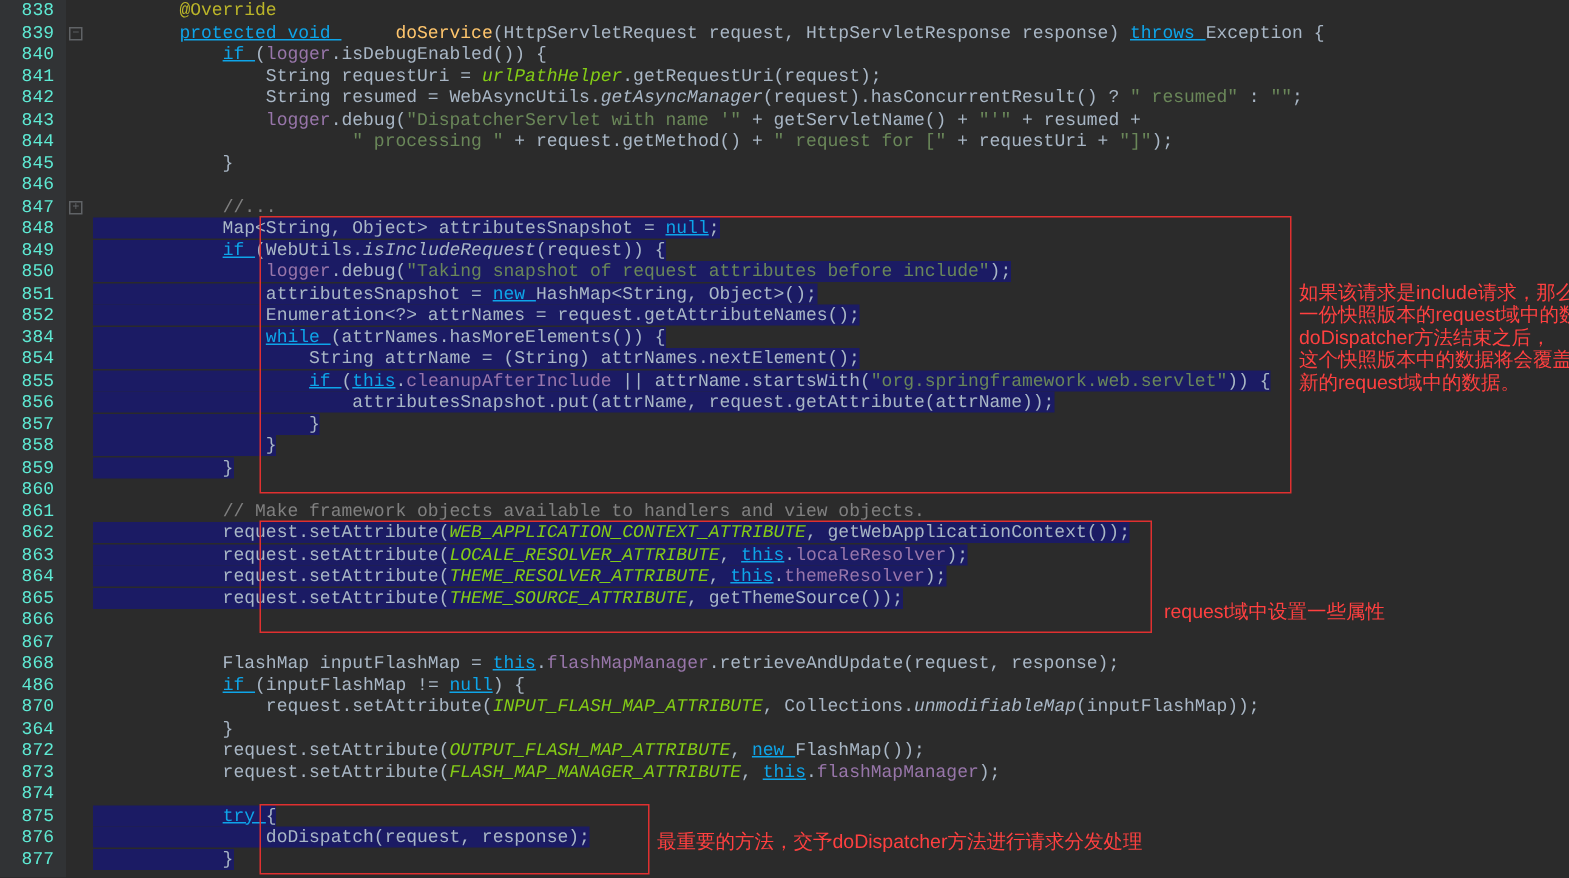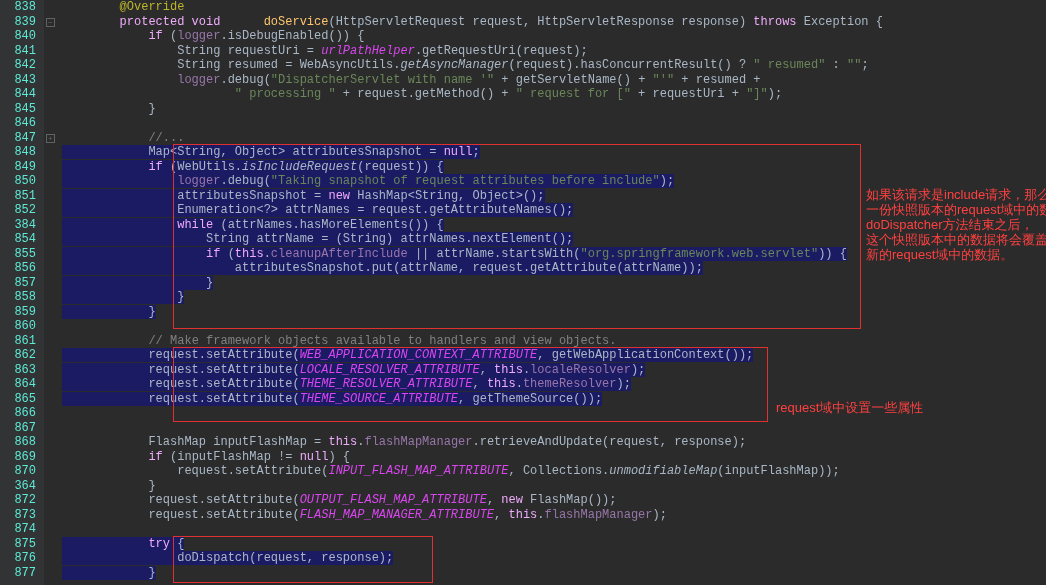--- a/index.html
+++ b/index.html
@@ -54,26 +54,26 @@
     line-height: 7px;
     text-align: center;
   }
   .code {
     flex: 1;
     white-space: pre;
     position: relative;
     padding-left: 4px;
   }
   .row { height: 14.5px; }
-  .kw    { color: #f0abfc; }
+  .kw    { color: #0ea5e9; text-decoration: underline; }
   .str   { color: #6a8759; }
   .cmt   { color: #808080; }
   .anno  { color: #bbb529; margin-top: 29px; }
   .field { color: #9876aa; }
-  .const { color: #d946ef; font-style: italic; }
+  .const { color: #84cc16; font-style: italic; }
   .static{ color: #a9b7c6; font-style: italic; }
   .method{ color: #ffc66d; margin-left: 36px; }
   
   .box {
     position: absolute;
     border: 1px solid #e03030;
     pointer-events: none;
   }
   .annotation {
     position: absolute;
@@ -116,32 +116,32 @@
       <div class="ln">859</div>
       <div class="ln">860</div>
       <div class="ln">861</div>
       <div class="ln">862</div>
       <div class="ln">863</div>
       <div class="ln">864</div>
       <div class="ln">865</div>
       <div class="ln">866</div>
       <div class="ln">867</div>
       <div class="ln">868</div>
-      <div class="ln">869</div>
+      <div class="ln">486</div>
       <div class="ln">870</div>
       <div class="ln">364</div>
       <div class="ln">872</div>
       <div class="ln">873</div>
       <div class="ln">874</div>
       <div class="ln">875</div>
       <div class="ln">876</div>
       <div class="ln">877</div>
     </div>
   <div class="fold-col" id="foldcol">
       <div class="fold" style="top: 133.5px;">+</div>
       <div class="fold" style="top: 17.5px;">−</div>
     </div>
   <div class="code" id="code"><div class="row">        <span class="anno">@Override</span></div><div class="row">        <span class="kw">protected void </span><span class="method">doService</span>(HttpServletRequest request, HttpServletResponse response) <span class="kw">throws </span>Exception {</div><div class="row">            <span class="kw">if </span>(<span class="field">logger</span>.isDebugEnabled()) {</div><div class="row">                String requestUri = <span class="const">urlPathHelper</span>.getRequestUri(request);</div><div class="row">                String resumed = WebAsyncUtils.<span class="static">getAsyncManager</span>(request).hasConcurrentResult() ? <span class="str">" resumed"</span> : <span class="str">""</span>;</div><div class="row">                <span class="field">logger</span>.debug(<span class="str">"DispatcherServlet with name '"</span> + getServletName() + <span class="str">"'"</span> + resumed +</div><div class="row">                        <span class="str">" processing "</span> + request.getMethod() + <span class="str">" request for ["</span> + requestUri + <span class="str">"]"</span>);</div><div class="row">            }</div><div class="row"></div><div class="row">            <span class="cmt">//...</span></div><div class="row"><span class="hl-block1">            Map&lt;String, Object&gt; attributesSnapshot = <span class="kw">null</span>;</span></div><div class="row"><span class="hl-block1">            <span class="kw">if </span>(WebUtils.<span class="static">isIncludeRequest</span>(request)) {</span></div><div class="row"><span class="hl-block1">                <span class="field">logger</span>.debug(<span class="str">"Taking snapshot of request attributes before include"</span>);</span></div><div class="row"><span class="hl-block1">                attributesSnapshot = <span class="kw">new </span>HashMap&lt;String, Object&gt;();</span></div><div class="row"><span class="hl-block1">                Enumeration&lt;?&gt; attrNames = request.getAttributeNames();</span></div><div class="row"><span class="hl-block1">                <span class="kw">while </span>(attrNames.hasMoreElements()) {</span></div><div class="row"><span class="hl-block1">                    String attrName = (String) attrNames.nextElement();</span></div><div class="row"><span class="hl-block1">                    <span class="kw">if </span>(<span class="kw">this</span>.<span class="field">cleanupAfterInclude</span> || attrName.startsWith(<span class="str">"org.springframework.web.servlet"</span>)) {</span></div><div class="row"><span class="hl-block1">                        attributesSnapshot.put(attrName, request.getAttribute(attrName));</span></div><div class="row"><span class="hl-block1">                    }</span></div><div class="row"><span class="hl-block1">                }</span></div><div class="row"><span class="hl-block1">            }</span></div><div class="row"></div><div class="row">            <span class="cmt">// Make framework objects available to handlers and view objects.</span></div><div class="row"><span class="hl-block2">            request.setAttribute(<span class="const">WEB_APPLICATION_CONTEXT_ATTRIBUTE</span>, getWebApplicationContext());</span></div><div class="row"><span class="hl-block2">            request.setAttribute(<span class="const">LOCALE_RESOLVER_ATTRIBUTE</span>, <span class="kw">this</span>.<span class="field">localeResolver</span>);</span></div><div class="row"><span class="hl-block2">            request.setAttribute(<span class="const">THEME_RESOLVER_ATTRIBUTE</span>, <span class="kw">this</span>.<span class="field">themeResolver</span>);</span></div><div class="row"><span class="hl-block2">            request.setAttribute(<span class="const">THEME_SOURCE_ATTRIBUTE</span>, getThemeSource());</span></div><div class="row"></div><div class="row"></div><div class="row">            FlashMap inputFlashMap = <span class="kw">this</span>.<span class="field">flashMapManager</span>.retrieveAndUpdate(request, response);</div><div class="row">            <span class="kw">if </span>(inputFlashMap != <span class="kw">null</span>) {</div><div class="row">                request.setAttribute(<span class="const">INPUT_FLASH_MAP_ATTRIBUTE</span>, Collections.<span class="static">unmodifiableMap</span>(inputFlashMap));</div><div class="row">            }</div><div class="row">            request.setAttribute(<span class="const">OUTPUT_FLASH_MAP_ATTRIBUTE</span>, <span class="kw">new </span>FlashMap());</div><div class="row">            request.setAttribute(<span class="const">FLASH_MAP_MANAGER_ATTRIBUTE</span>, <span class="kw">this</span>.<span class="field">flashMapManager</span>);</div><div class="row"></div><div class="row"><span class="hl-block3">            <span class="kw">try </span>{</span></div><div class="row"><span class="hl-block3">                doDispatch(request, response);</span></div><div class="row"><span class="hl-block3">            }</span></div><div class="box" style="top: 144px; left: 115px; width: 688px; height: 185px;"></div><div class="box" style="top: 347px; left: 115px; width: 595px; height: 75px;"></div><div class="box" style="top: 536px; left: 115px; width: 260px; height: 47px;"></div><div class="annotation" style="top: 187px; left: 808px; white-space: pre;">如果该请求是include请求，那么保存
 一份快照版本的request域中的数据。
 doDispatcher方法结束之后，
 这个快照版本中的数据将会覆盖
-新的request域中的数据。</div><div class="annotation" style="top: 400px; left: 718px; white-space: pre;">request域中设置一些属性</div></div>
+新的request域中的数据。</div><div class="annotation" style="top: 400px; left: 718px; white-space: pre;">request域中设置一些属性</div><div class="annotation" style="top: 553px; left: 380px; white-space: pre;">最重要的方法，交予doDispatcher方法进行请求分发处理</div></div>
 </div>
 
 </body></html>

